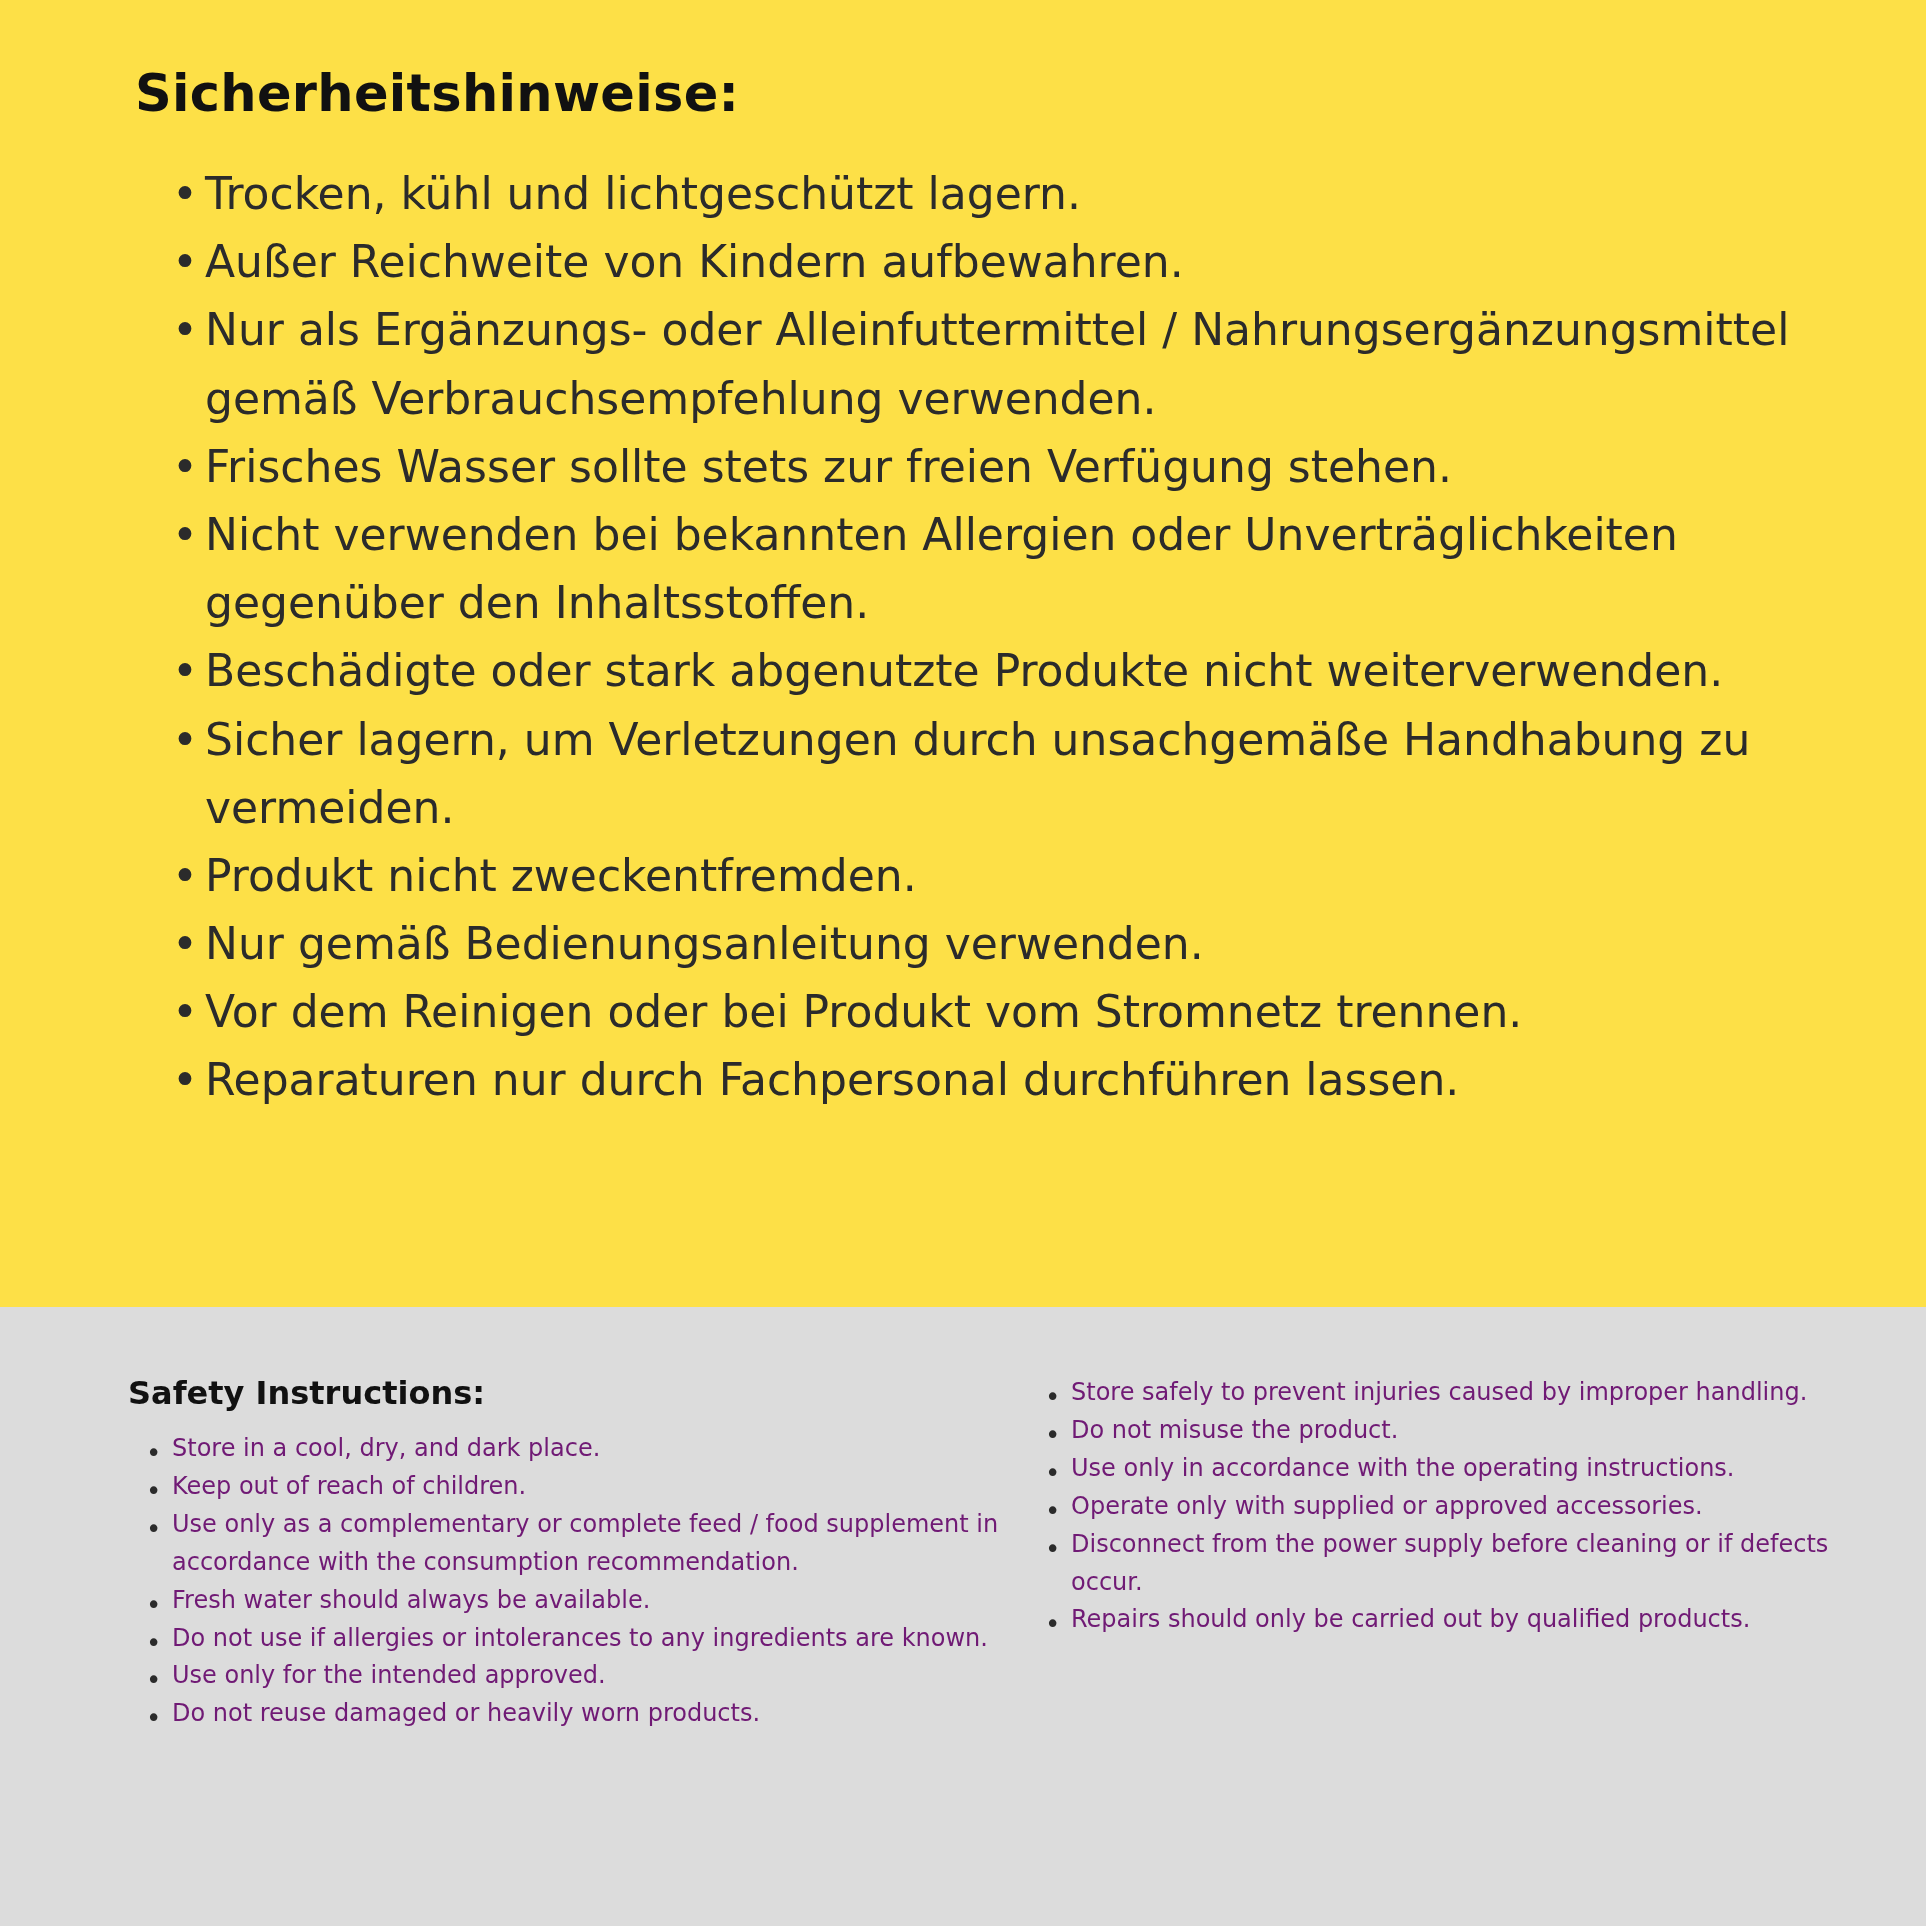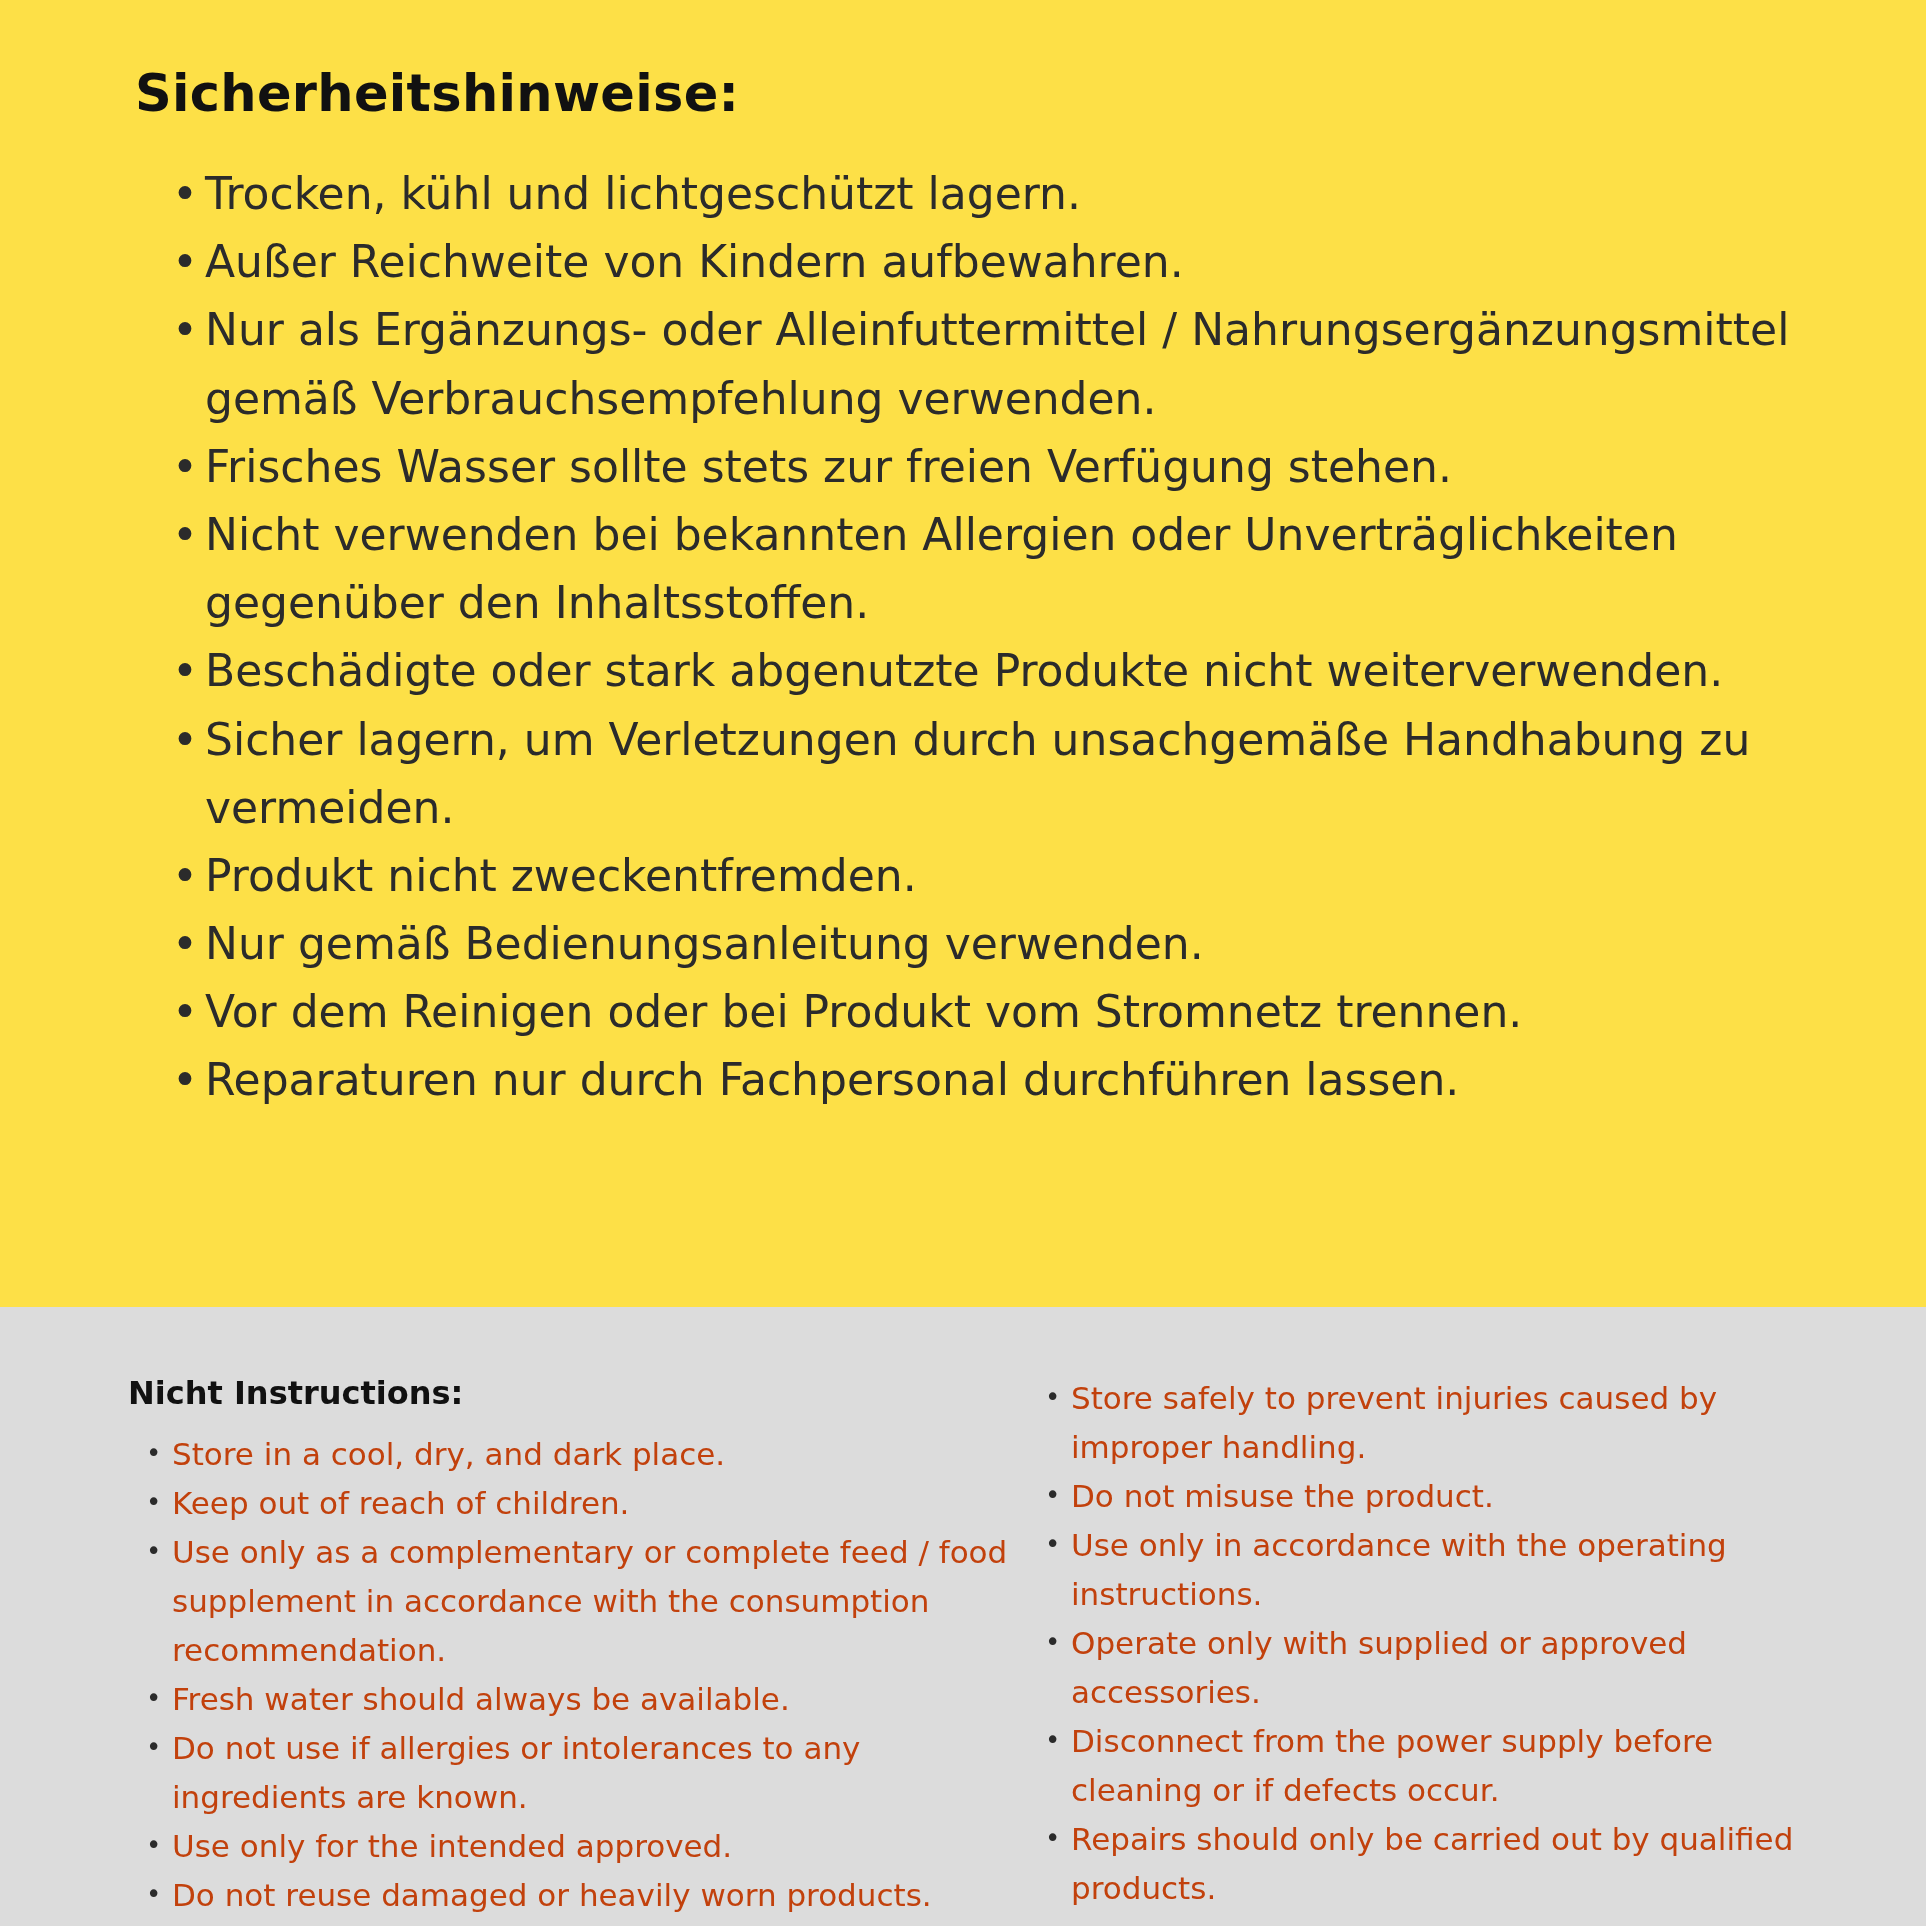--- a/index.html
+++ b/index.html
@@ -72,23 +72,23 @@
     flex: 1 1 auto;
   }
   .en-title {
     font-size: 32px;
     font-weight: 700;
     color: #111111;
     margin-bottom: 18px;
   }
   .en-list {
     list-style: none;
-    font-size: 31px;
+    font-size: 24px;
     line-height: 1.58;
-    color: #c2410c;
+    color: #701a75;
     padding-left: 18px;
   }
   .en-list li {
     position: relative;
     padding-left: 26px;
   }
   .en-list li::before {
     content: "\2022";
     position: absolute;
     left: 0;
@@ -115,21 +115,21 @@
       <li>Sicher lagern, um Verletzungen durch unsachgemäße Handhabung zu vermeiden.</li>
       <li>Produkt nicht zweckentfremden.</li>
       <li>Nur gemäß Bedienungsanleitung verwenden.</li>
       <li>Vor dem Reinigen oder bei Produkt vom Stromnetz trennen.</li>
       <li>Reparaturen nur durch Fachpersonal durchführen lassen.</li>
     </ul>
   </section>
 
   <section class="en-section">
     <div class="en-col-left">
-      <h2 class="en-title">Nicht Instructions:</h2>
+      <h2 class="en-title">Safety Instructions:</h2>
       <ul class="en-list">
         <li>Store in a cool, dry, and dark place.</li>
         <li>Keep out of reach of children.</li>
         <li>Use only as a complementary or complete feed / food supplement in accordance with the consumption recommendation.</li>
         <li>Fresh water should always be available.</li>
         <li>Do not use if allergies or intolerances to any ingredients are known.</li>
         <li>Use only for the intended approved.</li>
         <li>Do not reuse damaged or heavily worn products.</li>
       </ul>
     </div>

